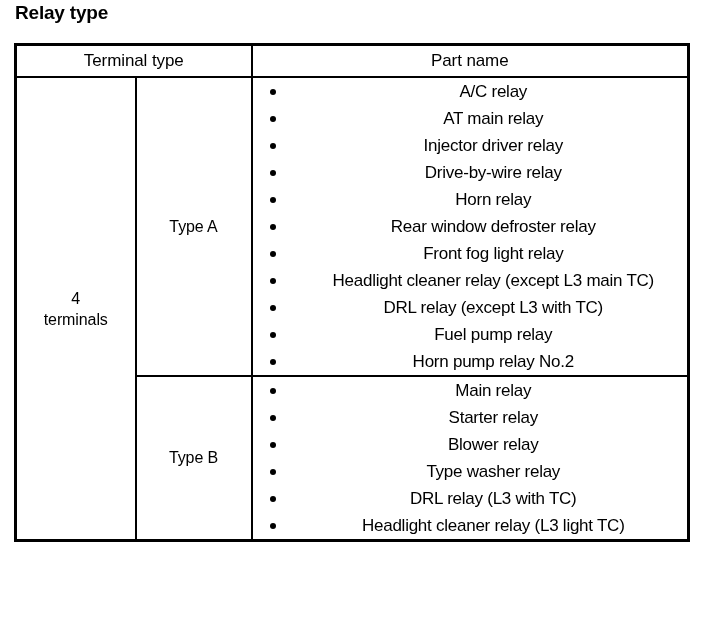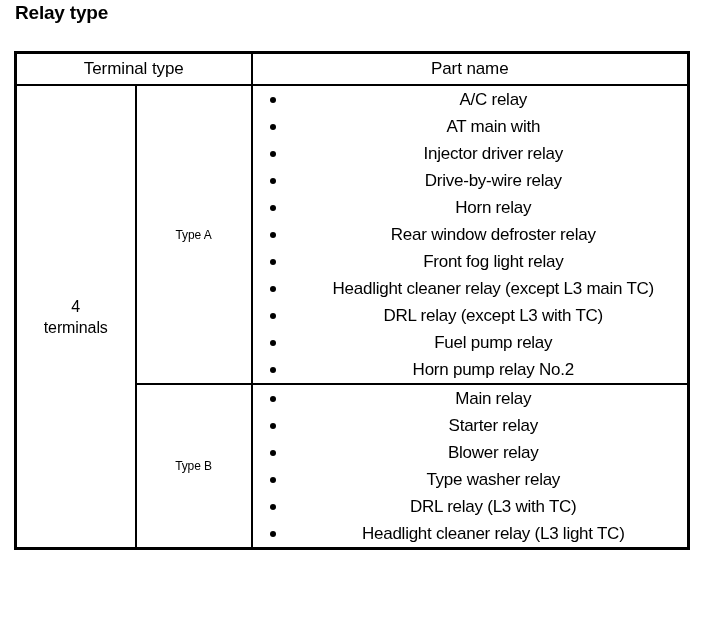--- a/index.html
+++ b/index.html
@@ -33,21 +33,21 @@
     font-weight: bold;
     letter-spacing: -0.2px;
     line-height: 22px;
     white-space: nowrap;
   }
 
   
   .relay-table {
     position: absolute;
     left: 14px;
-    top: 51px;
+    top: 43px;
     width: 676px;           
     border-collapse: collapse;
     table-layout: fixed;
     background: #ffffff;
   }
   .relay-table,
   .relay-table td,
   .relay-table th {
     border: 2px solid #000000;
   }
@@ -79,21 +79,21 @@
 
   
   .terminals-cell {
     font-size: 16px;
     line-height: 21px;
     letter-spacing: -0.1px;
   }
   .terminals-cell .tline { display: block; white-space: nowrap; }
 
   .type-cell {
-    font-size: 12px;
+    font-size: 16px;
     line-height: 20px;
     letter-spacing: -0.1px;
     white-space: nowrap;
   }
 
   .part-cell {
     text-align: left;
     vertical-align: top;
     padding: 5px 4px 6px 0;
     margin-left: 33px;
@@ -153,21 +153,21 @@
         </td>
         <td class="type-cell">Type A</td>
         <td class="part-cell">
           <ul class="part-list">
             <li>
               <span class="bullet"></span>
               <span class="txt">A/C relay</span>
             </li>
             <li>
               <span class="bullet"></span>
-              <span class="txt">AT main with</span>
+              <span class="txt">AT main relay</span>
             </li>
             <li>
               <span class="bullet"></span>
               <span class="txt">Injector driver relay</span>
             </li>
             <li>
               <span class="bullet"></span>
               <span class="txt">Drive-by-wire relay</span>
             </li>
             <li>

